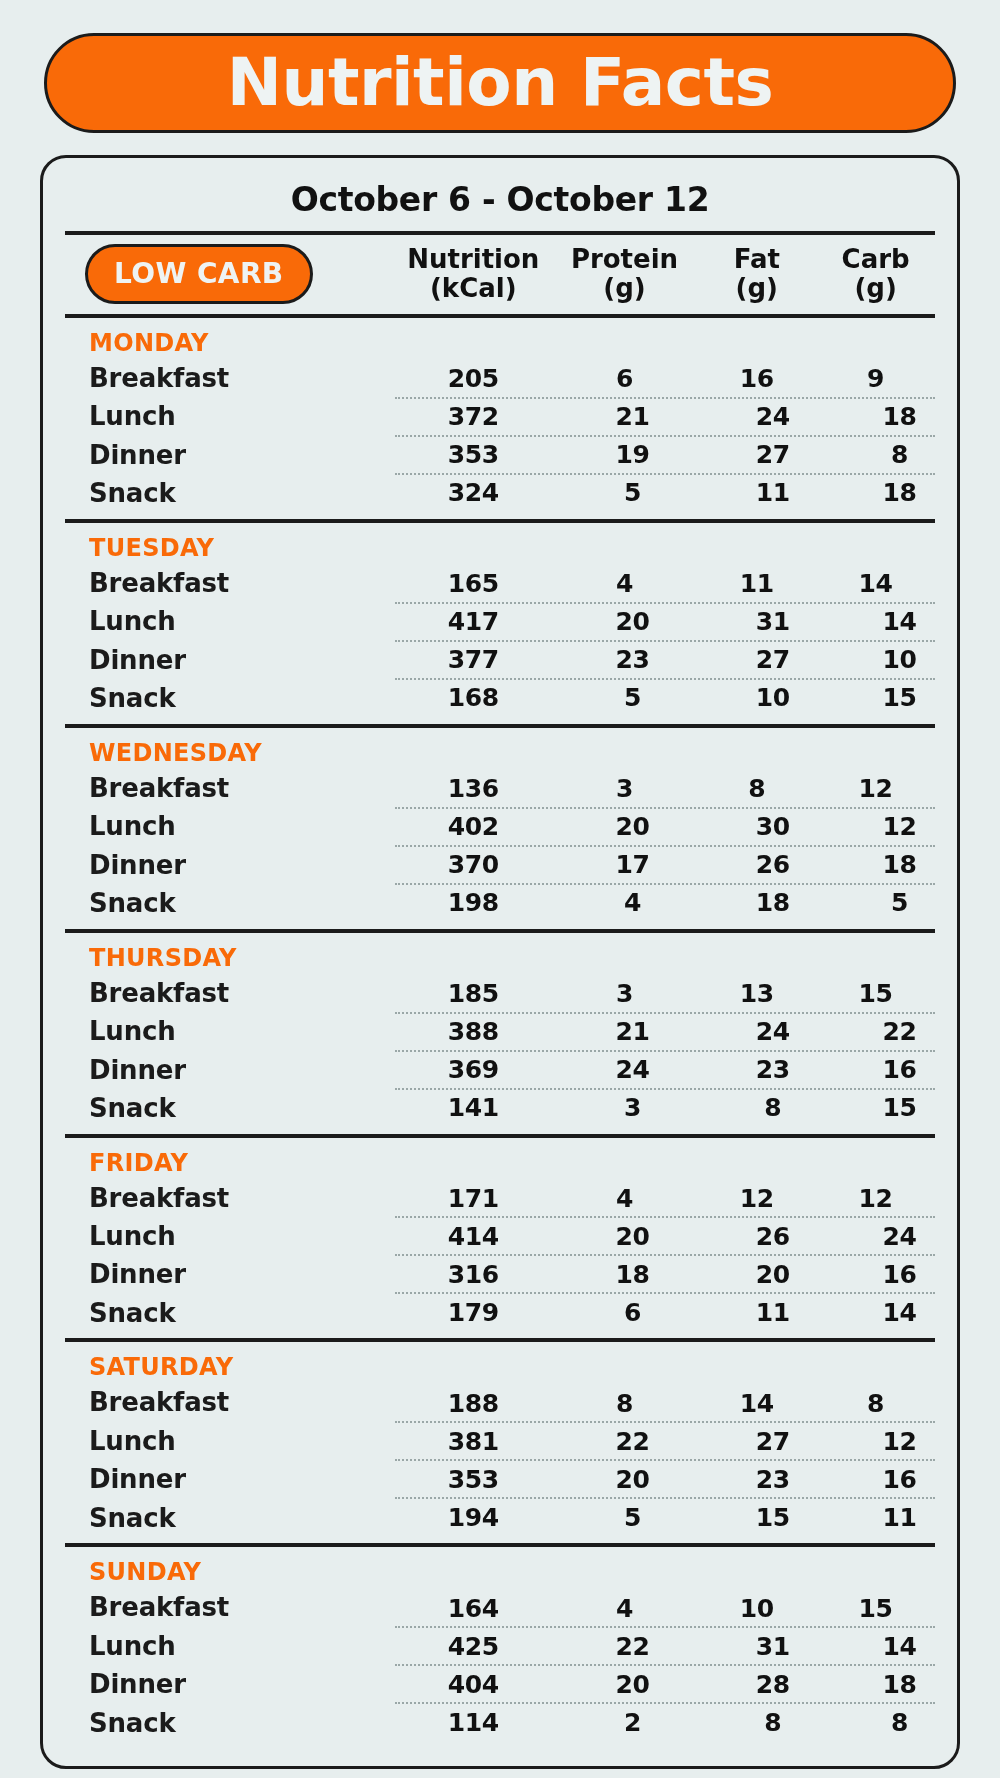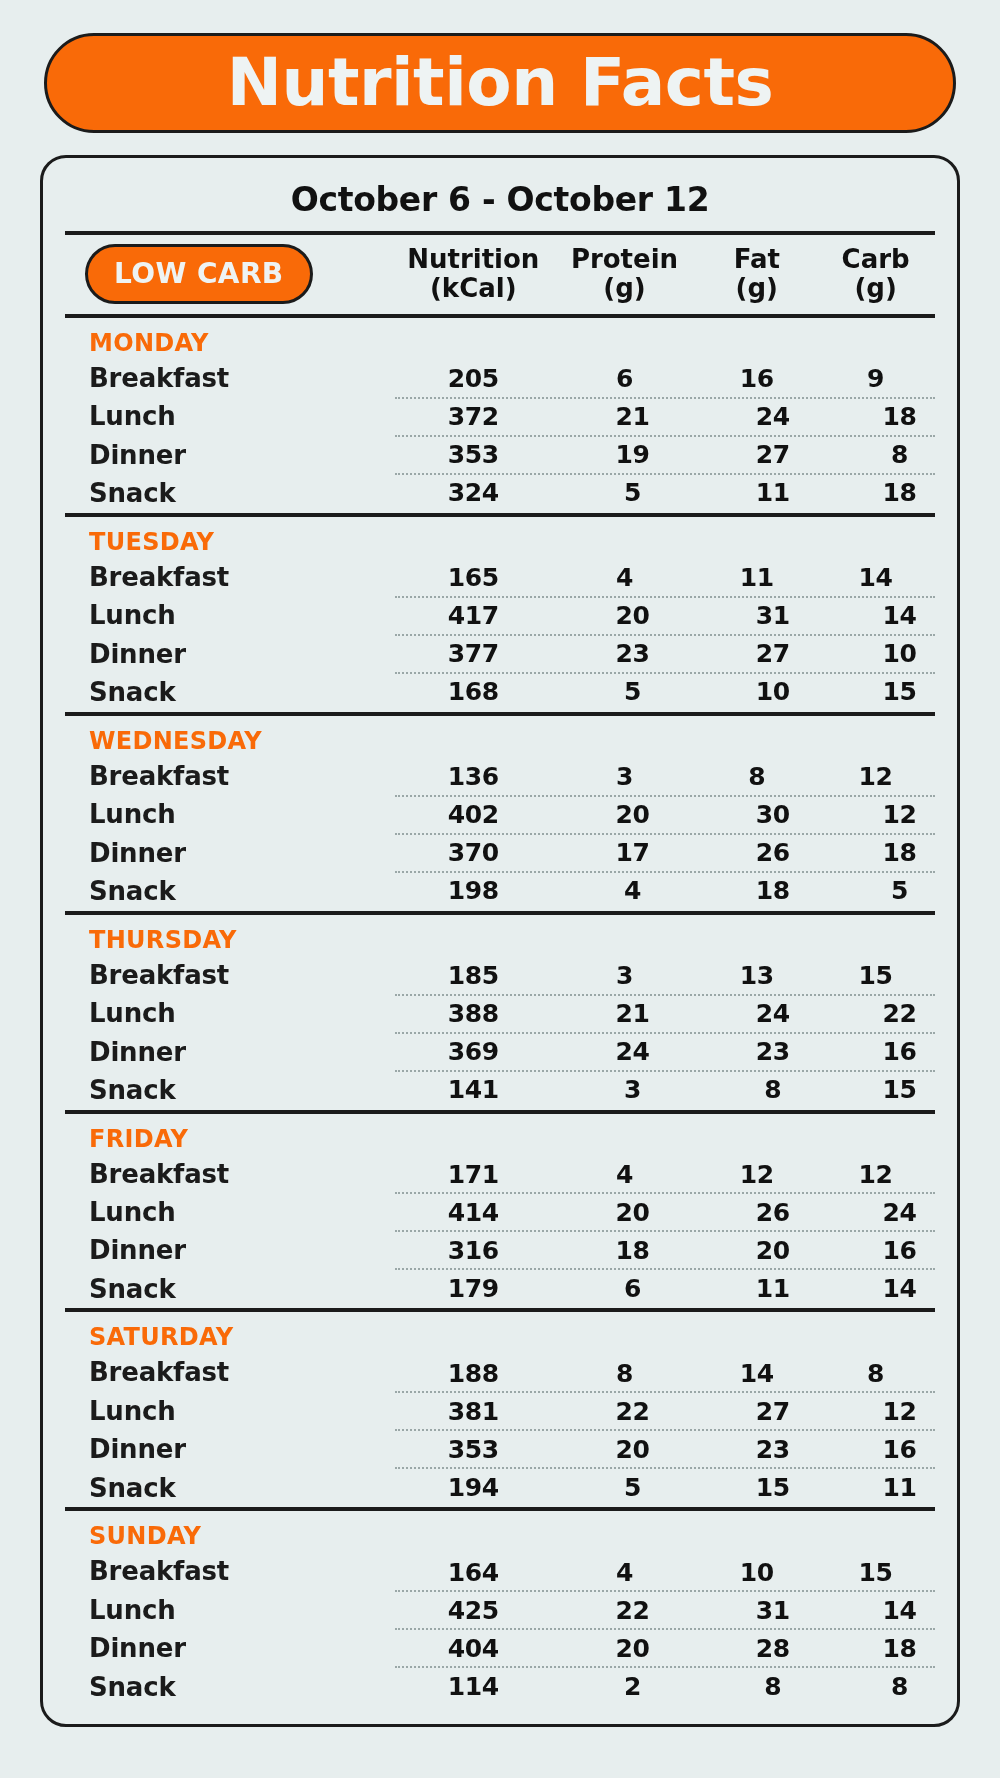--- a/index.html
+++ b/index.html
@@ -108,21 +108,21 @@
   .hc-cal  { flex: 0 0 29%; }
   .hc-pro  { flex: 0 0 27%; }
   .hc-fat  { flex: 0 0 22%; }
   .hc-carb { flex: 0 0 22%; }
   .head-unit { display: block; }
 
   
   .day-block {
     display: flex;
     padding-top: 10px;
-    padding-bottom: 0;
+    padding-bottom: 6px;
   }
   .labels-col {
     width: 330px;
     flex: 0 0 330px;
     box-sizing: border-box;
     padding-left: 24px;
   }
   .day-name {
     color: #f96a08;
     font-size: 24px;

